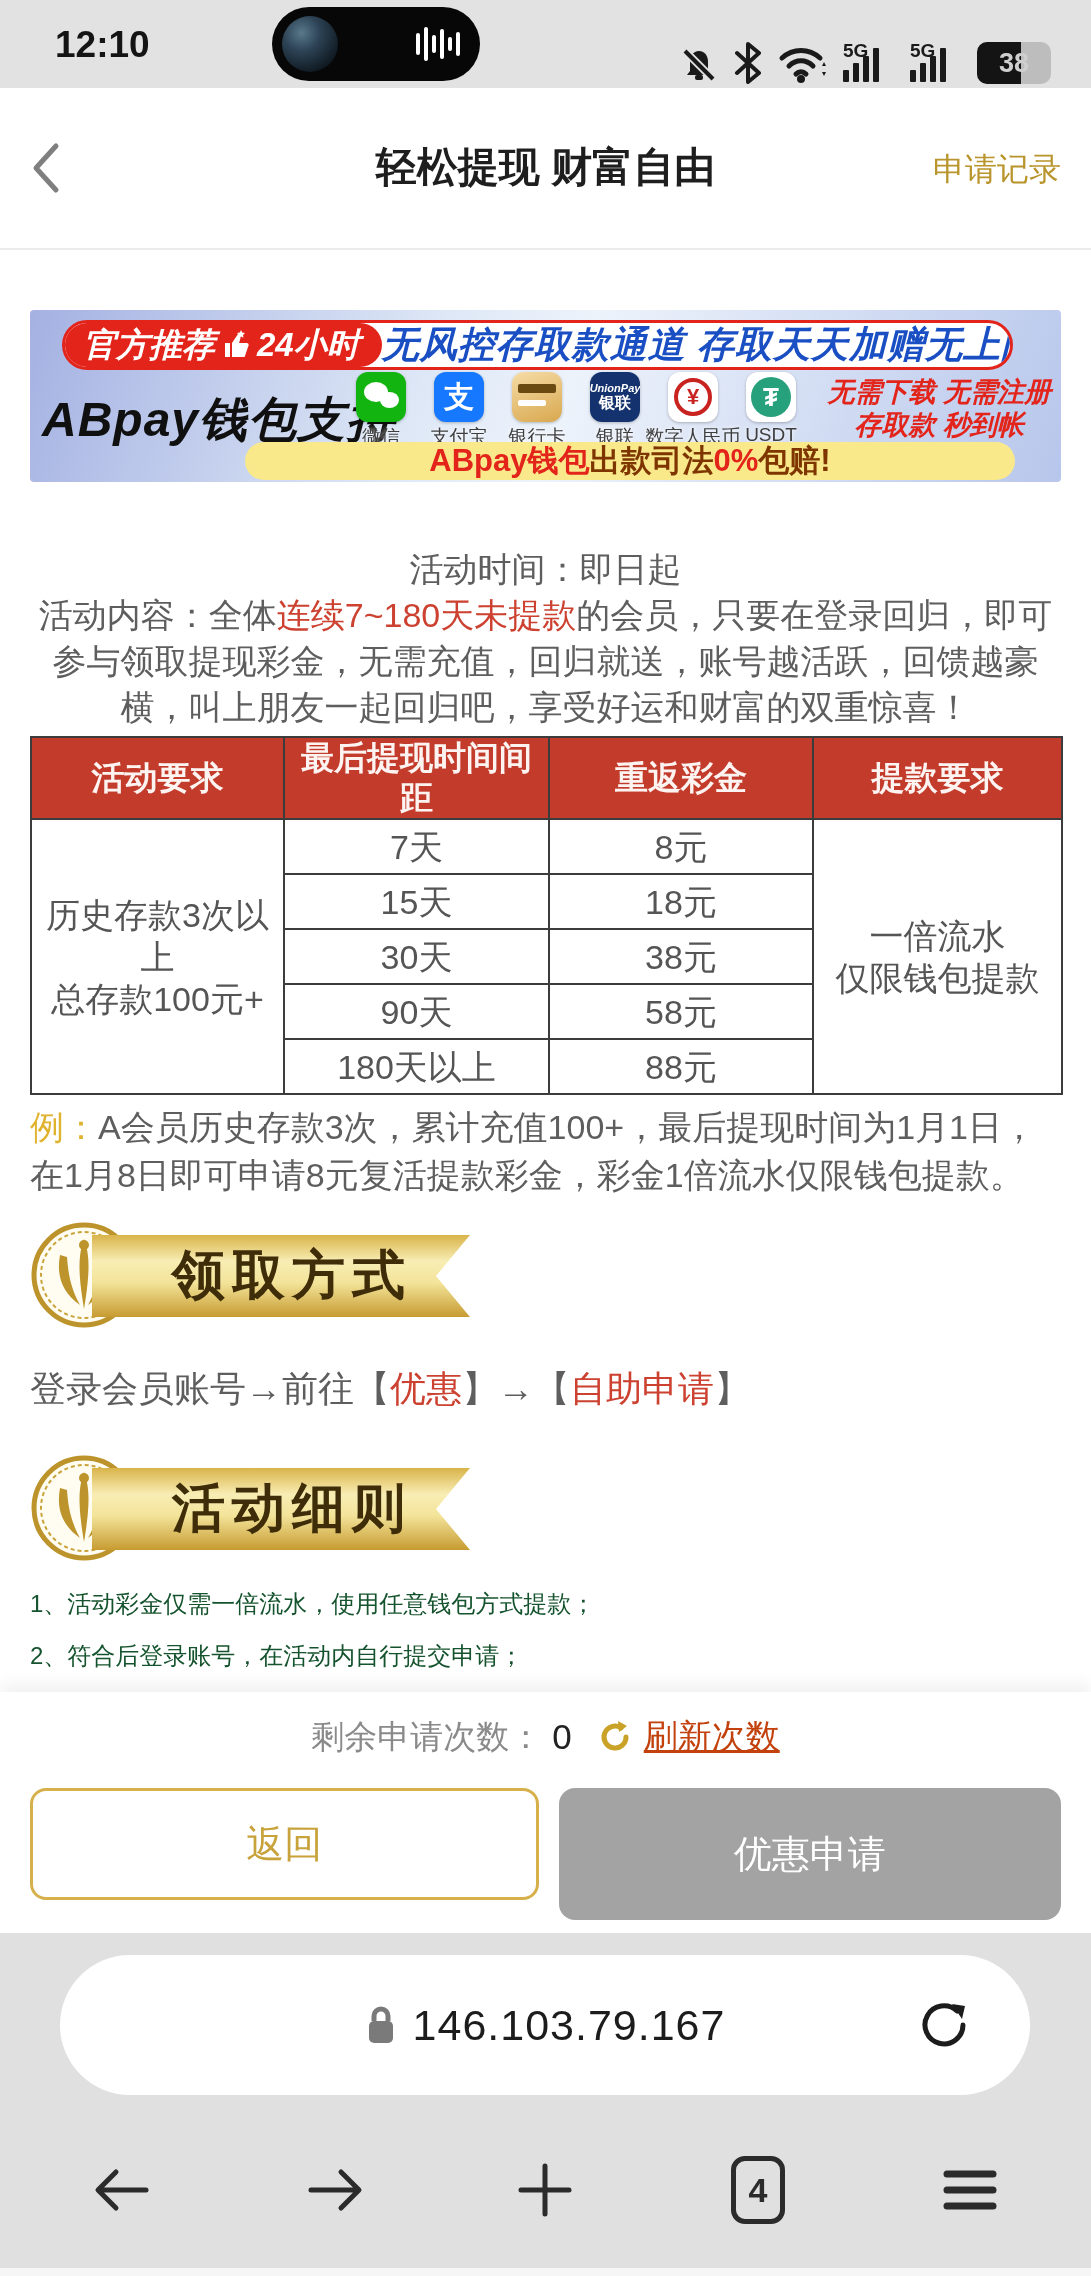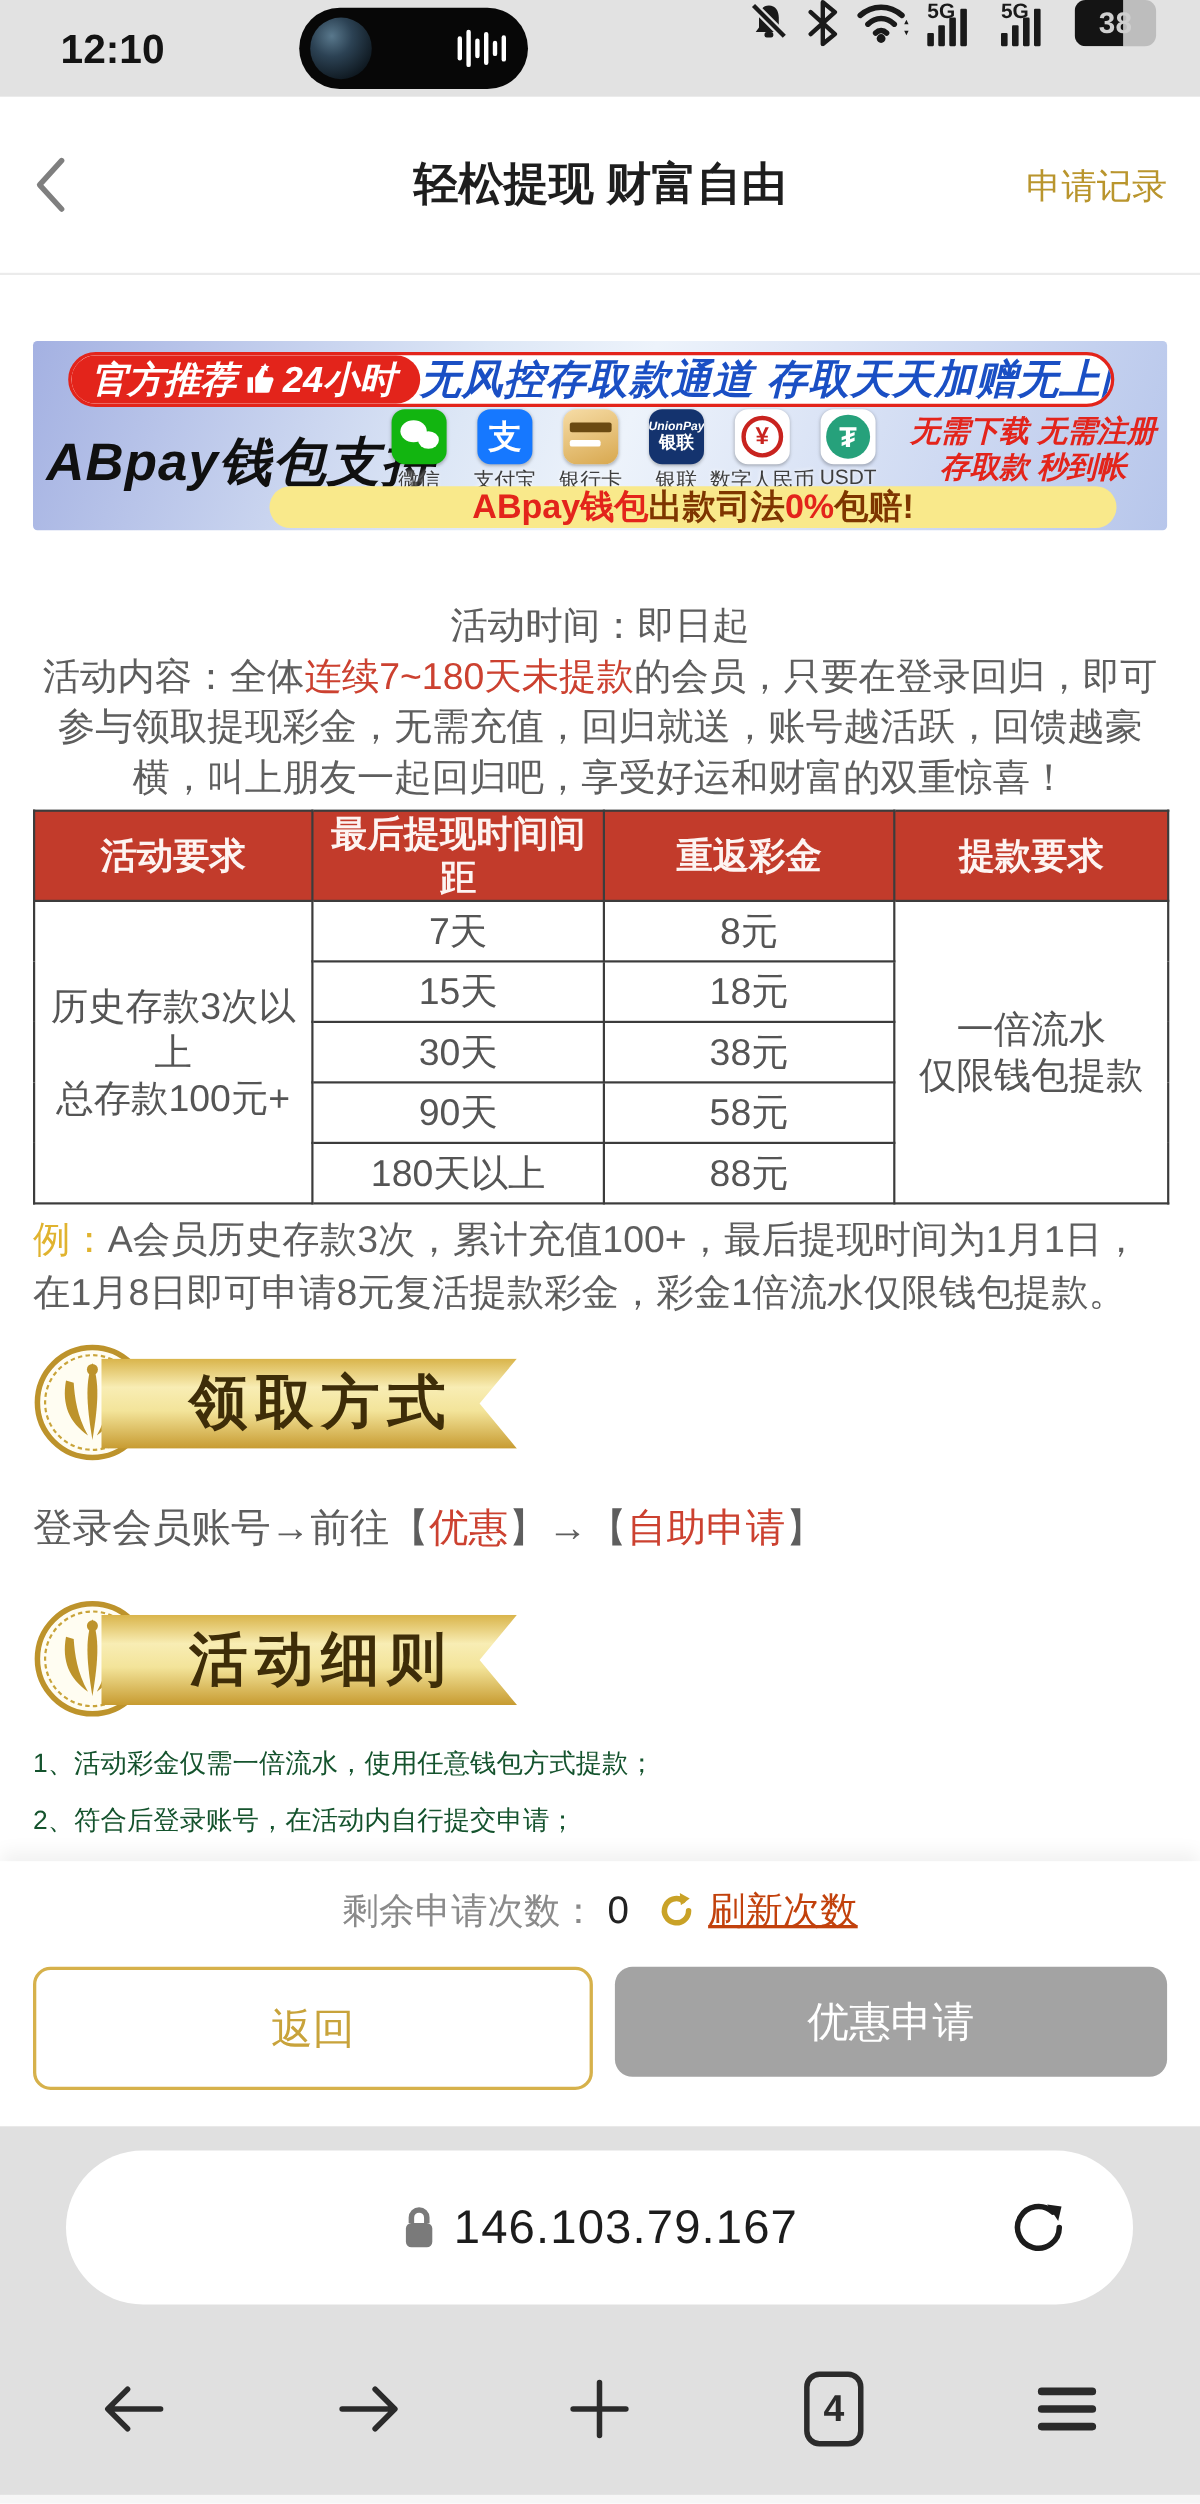--- a/index.html
+++ b/index.html
@@ -8,21 +8,21 @@
   .page { position:relative; width:1091px; height:2276px; margin:0 auto; background:#fff; overflow:hidden; }
 
   
   .statusbar { position:relative; height:88px; background:#E2E2E2; }
   .sb-time { position:absolute; left:55px; top:24px; font-size:37px; font-weight:bold; color:#141414; }
   .sb-pill { position:absolute; left:272px; top:7px; width:208px; height:74px; background:#070707; border-radius:37px; }
   .sb-art { position:absolute; left:10px; top:9px; width:56px; height:56px; border-radius:50%;
             background:radial-gradient(circle at 35% 30%, #59788c 0%, #2c4254 35%, #0d161d 80%); }
   .sb-wave { position:absolute; right:20px; top:0; height:74px; display:flex; align-items:center; gap:4px; }
   .sb-wave i { display:block; width:4px; background:#fff; border-radius:2px; }
-  .sb-icons { position:absolute; right:40px; top:0; height:84px; display:flex; align-items:flex-start; gap:15px; }
+  .sb-icons { position:absolute; right:40px; top:0; height:84px; display:flex; align-items:flex-end; gap:15px; }
   .sig { position:relative; width:52px; height:44px; }
   .sig .g5 { position:absolute; left:0; top:0; font-size:19px; font-weight:bold; color:#1A1A1A; }
   .sig .bars { position:absolute; left:0; bottom:2px; width:52px; display:flex; align-items:flex-end; gap:4px; }
   .sig .bars i { display:block; width:6px; background:#1A1A1A; border-radius:1px; }
   .batt { position:relative; width:74px; height:42px; border-radius:10px; background:#BDBDBD; overflow:hidden; }
   .batt .fill { position:absolute; left:0; top:0; bottom:0; width:44px; background:#141414; }
   .batt .num { position:absolute; left:0; top:0; width:100%; height:100%; display:flex; align-items:center; justify-content:center;
                font-size:27px; font-weight:bold; color:#CFCFCF; }
 
   
@@ -102,21 +102,21 @@
   
   .footer { position:absolute; left:0; top:1692px; width:100%; height:241px; background:#fff;
             box-shadow:0 -8px 16px rgba(0,0,0,.06);padding-left:27px; }
   .ft-counter { position:absolute; left:0; right:0; top:22px; display:flex; align-items:center; justify-content:center; gap:10px; }
   .ft-label { font-size:33px; color:#8A8A8A; }
   .ft-count { font-size:35px; color:#222; margin-right:14px; }
   .ft-refresh-label { font-size:34px; color:#c2410c; cursor:pointer;text-decoration:underline; }
   .ft-buttons { position:absolute; left:30px; right:30px; top:96px; display:flex; gap:20px; }
   .btn-back { flex:1; height:112px; background:#fff; border:3px solid #D6B14B; border-radius:16px;
               font-size:38px; color:#C8A33B; display:flex; align-items:center; justify-content:center; cursor:pointer; }
-  .btn-apply { flex:1; height:100px; background:#A3A3A3; border:none; border-radius:16px;
+  .btn-apply { flex:1; height:132px; background:#A3A3A3; border:none; border-radius:16px;
                font-size:38px; color:#fff; display:flex; align-items:center; justify-content:center; cursor:pointer; }
 
   
   .chrome { position:absolute; left:0; top:1933px; width:100%; height:343px; background:#E0E0E0; }
   .urlbar { position:absolute; left:60px; top:22px; width:970px; height:140px; background:#fff; border-radius:70px; }
   .url-center { position:absolute; left:0; right:0; top:0; height:140px; display:flex; align-items:center; justify-content:center; gap:16px; }
   .url-text { font-size:43px; color:#1c1c1c; letter-spacing:1px; }
   .url-reload { position:absolute; right:56px; top:40px; width:60px; height:60px; cursor:pointer; }
   .navrow { position:absolute; left:0; right:0; top:2150px; height:80px; }
   .nav-item { position:absolute; top:0; width:80px; height:80px; display:flex; align-items:center; justify-content:center; cursor:pointer; }

